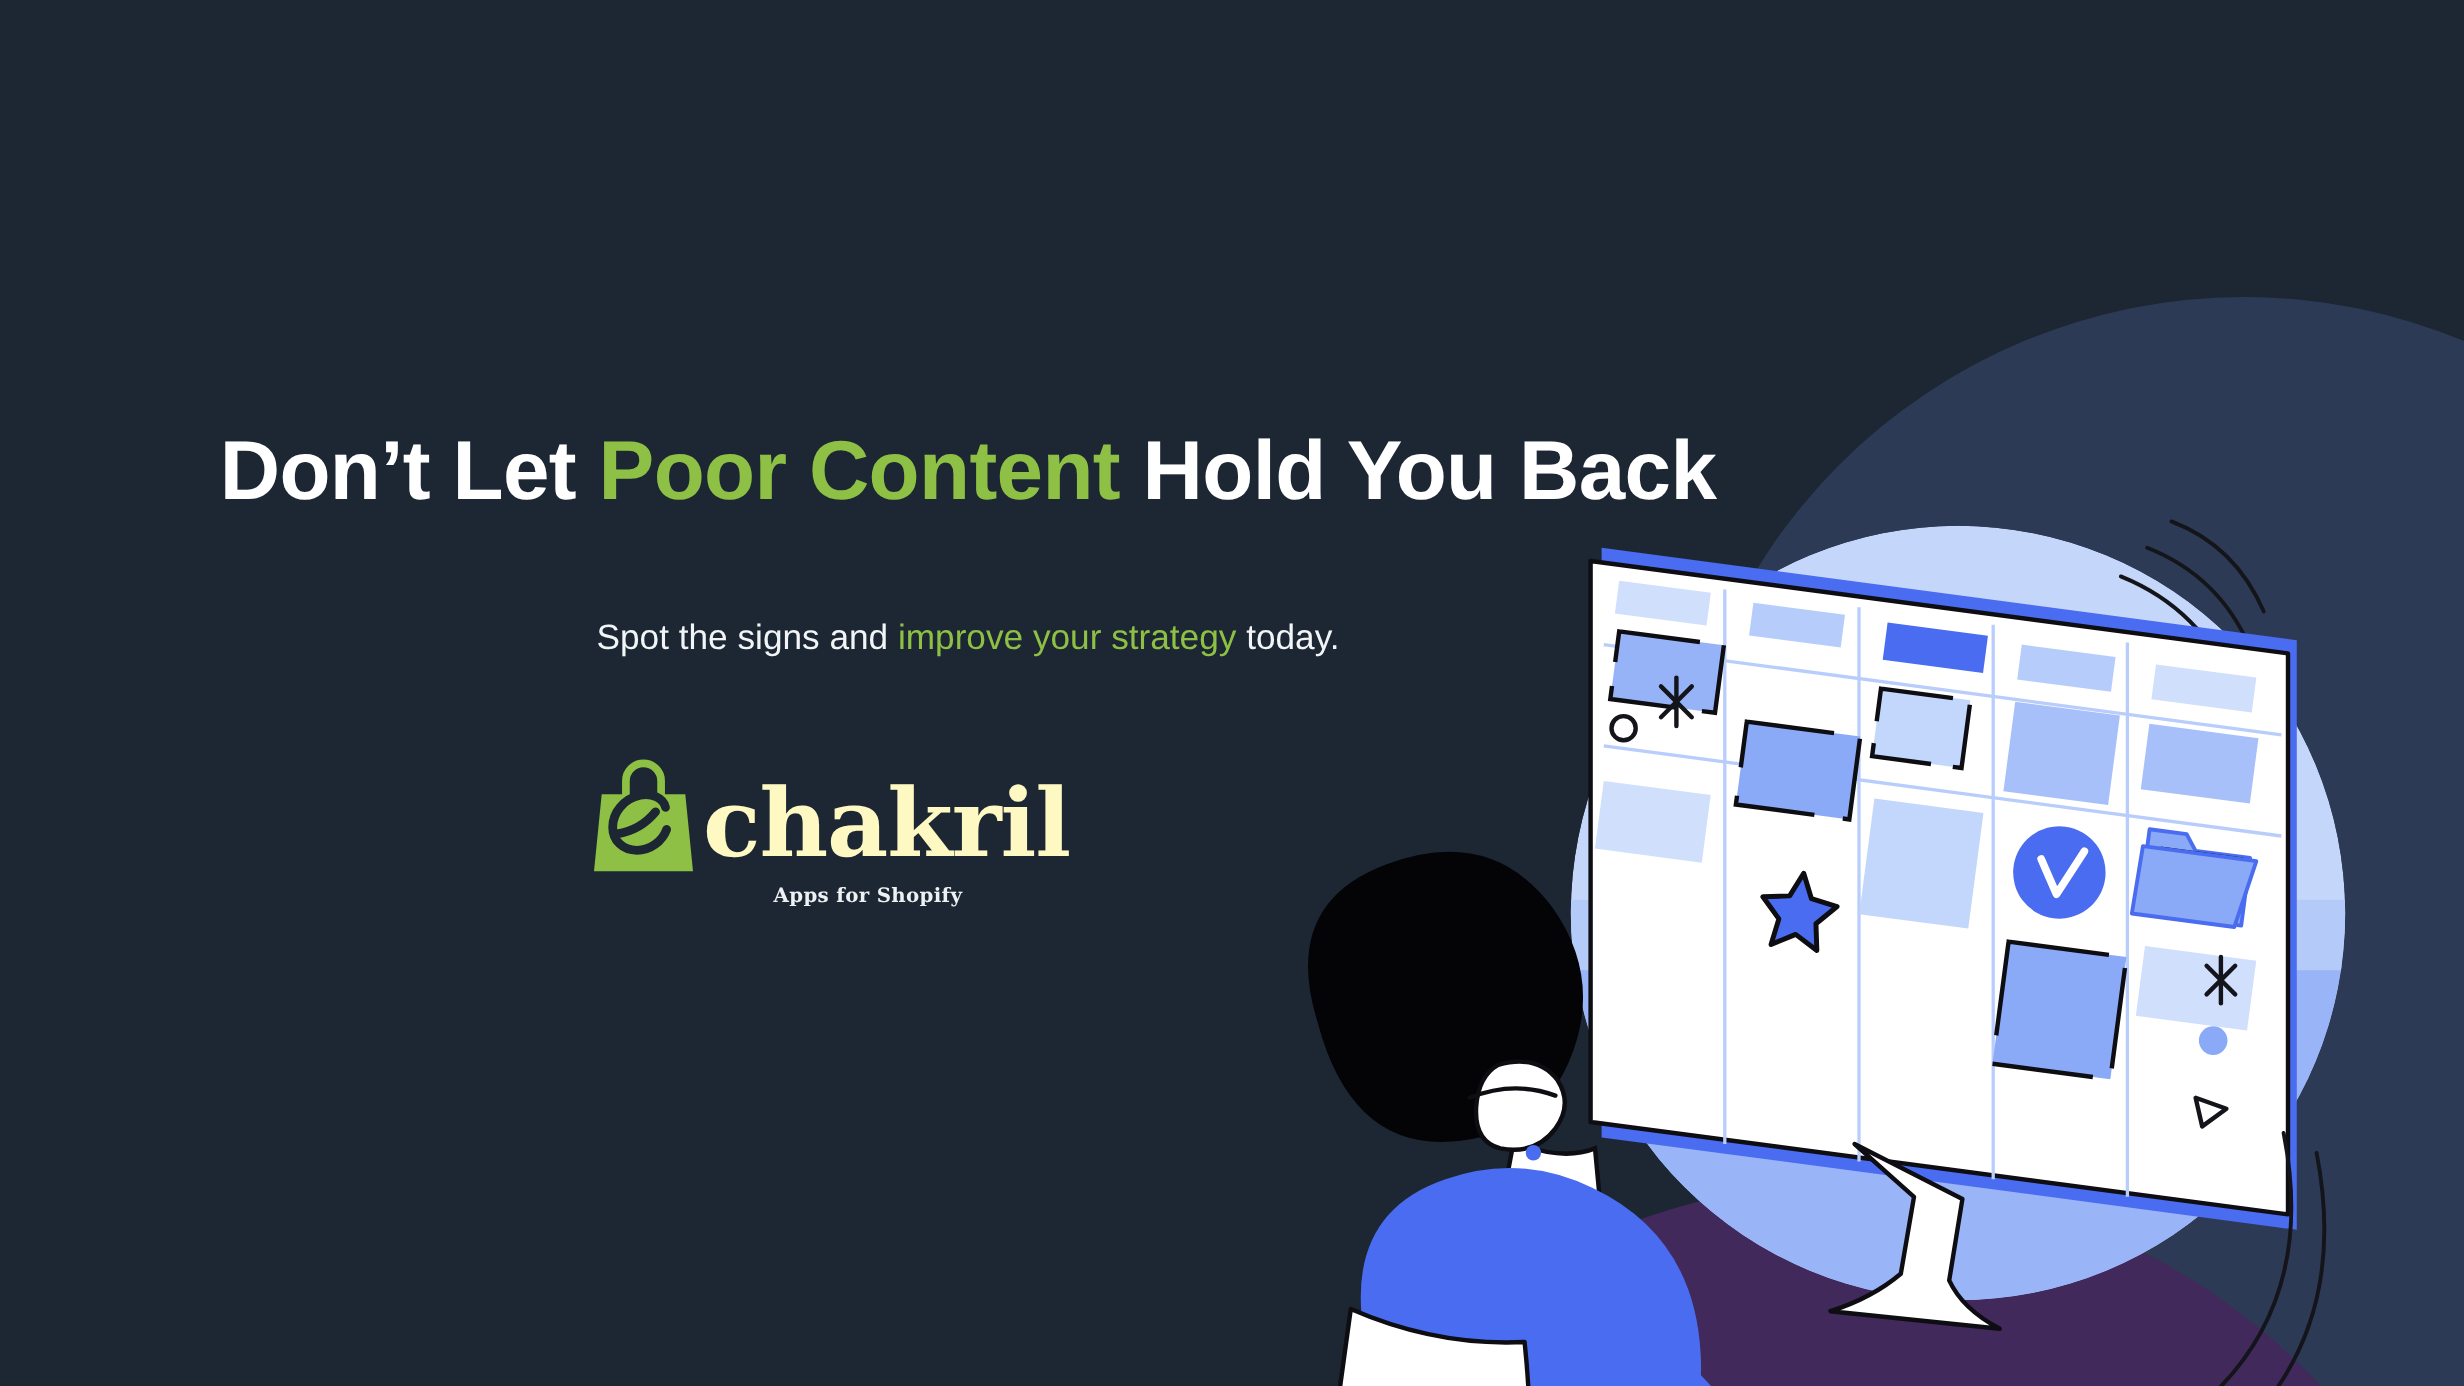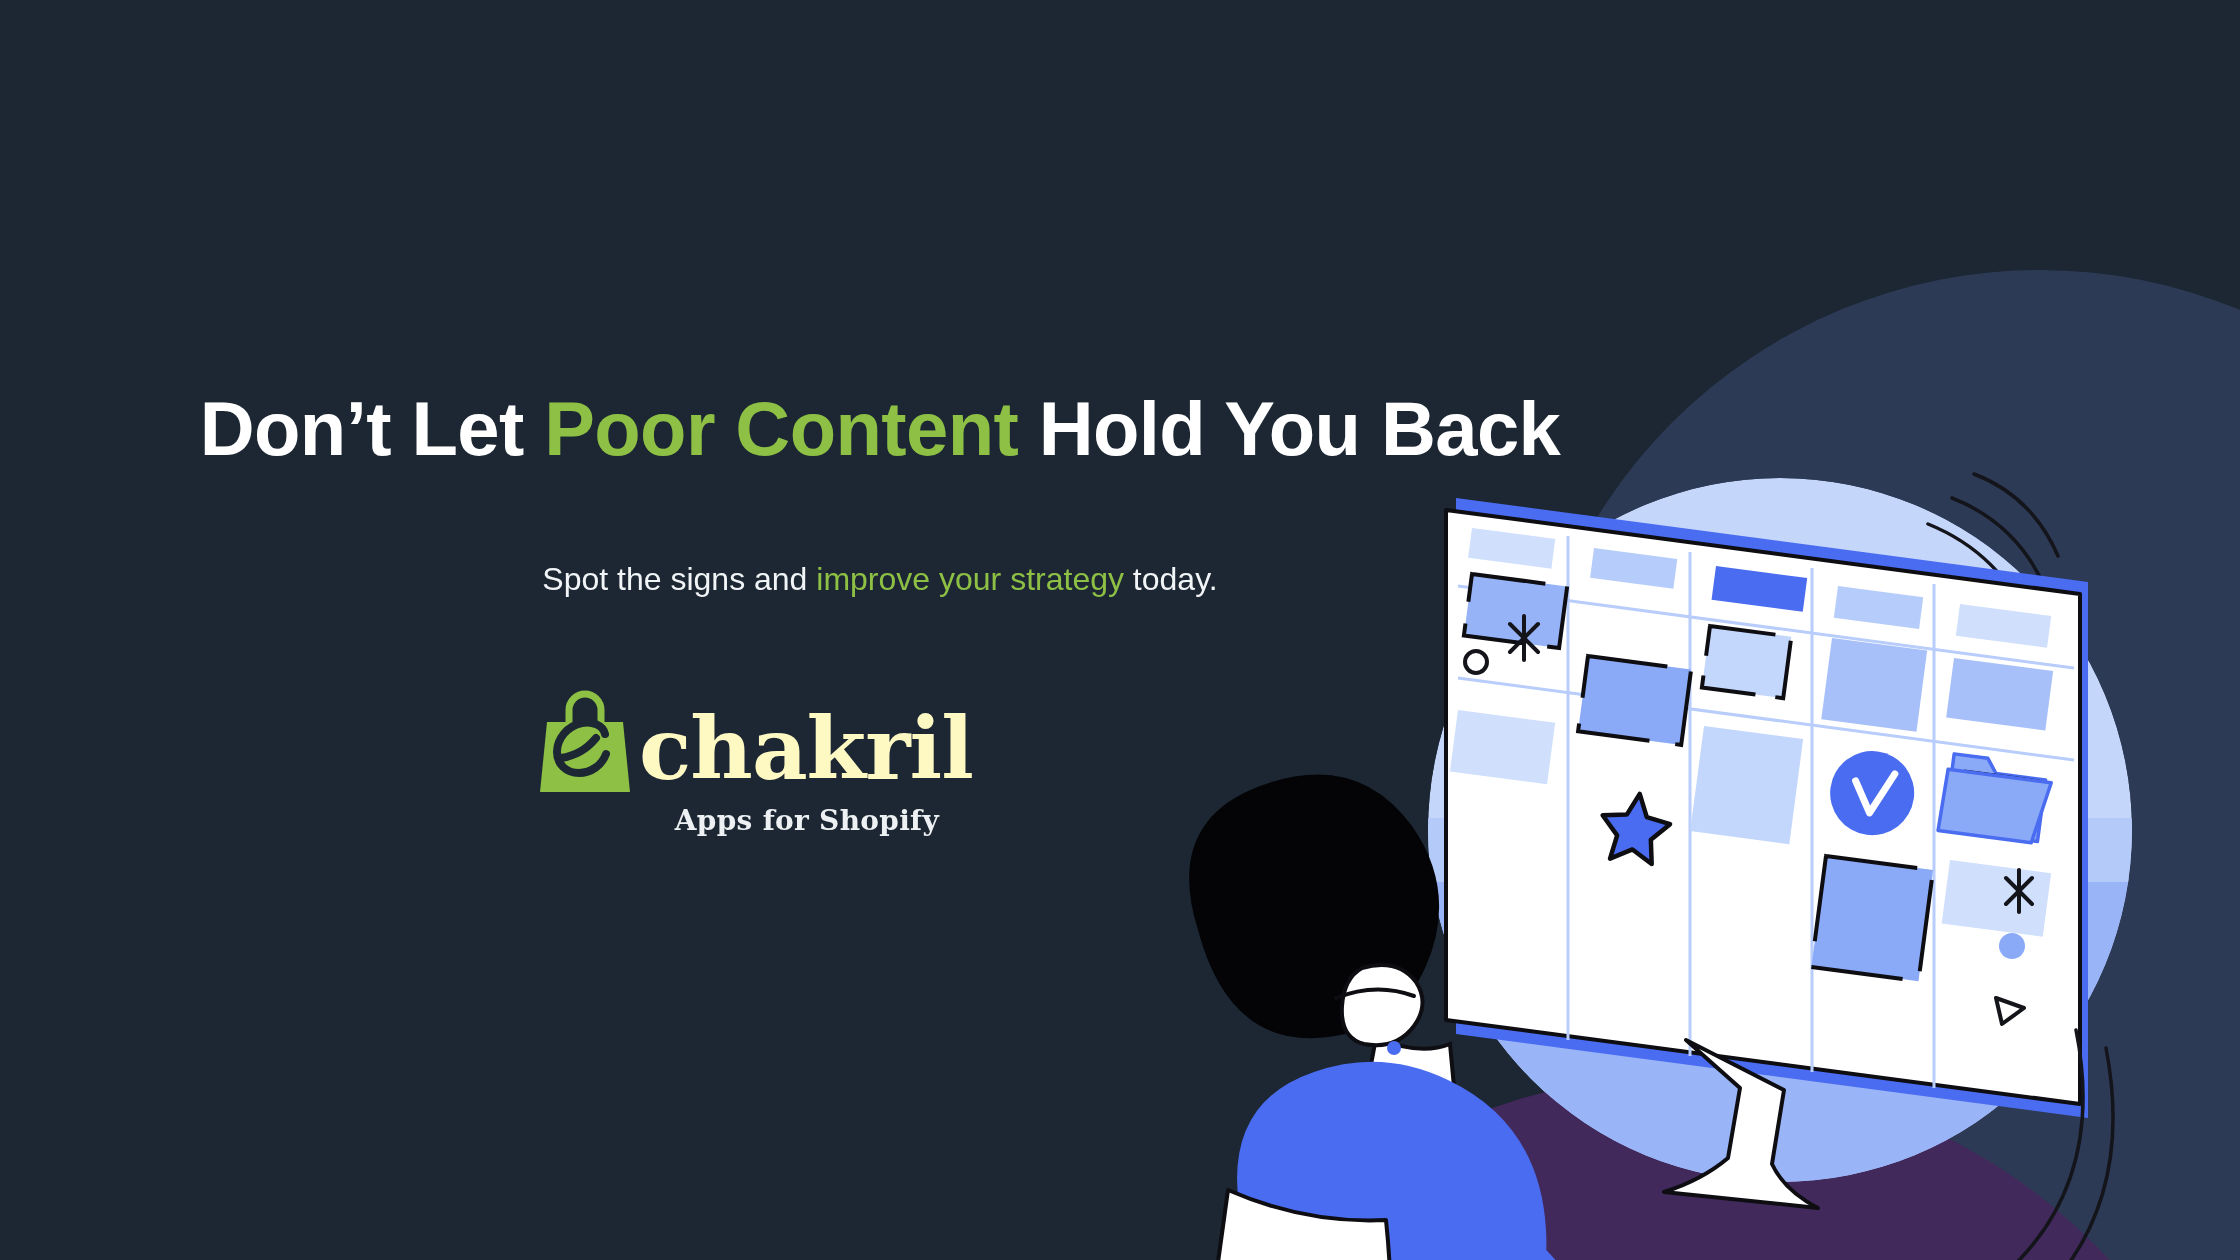--- a/index.html
+++ b/index.html
@@ -84,23 +84,23 @@
     color:#fef9c3;
     letter-spacing:-1px;
     line-height:1;
     position:relative;
     top:6px;
   }
   .logo-tag {
     position:absolute;
     left:104px; top:116px;
     width:300px;
-    text-align:right;
+    text-align:center;
     font-family:"DejaVu Serif", serif;
-    font-size:28px;
+    font-size:18px;
     font-weight:700;
     color:#eef1f3;
     letter-spacing:0.3px;
   }
 
   
   .illo {
     position:absolute;
     left:1428px; top:478px;
     width:700px; height:782px;

